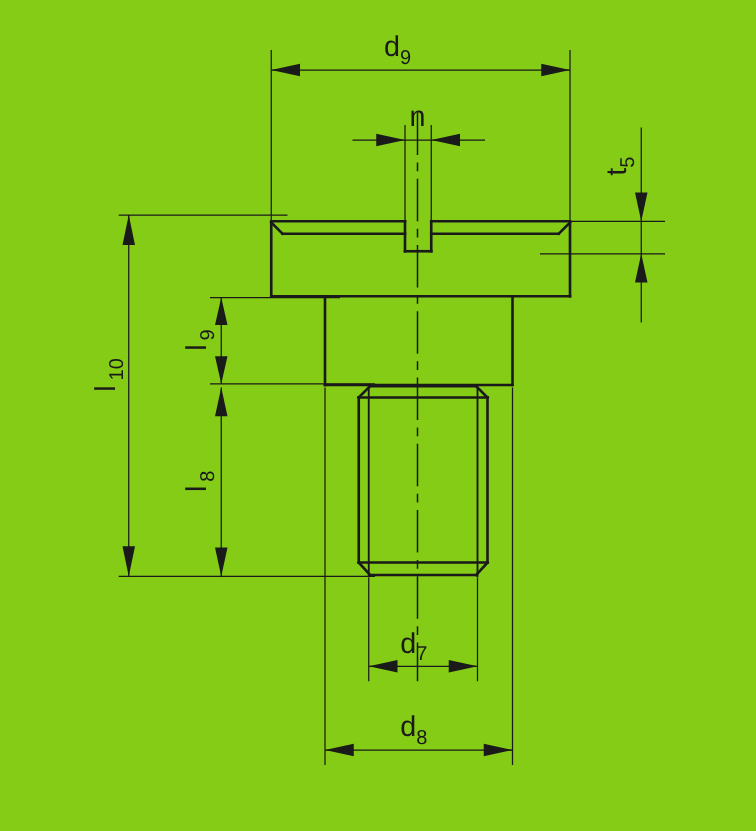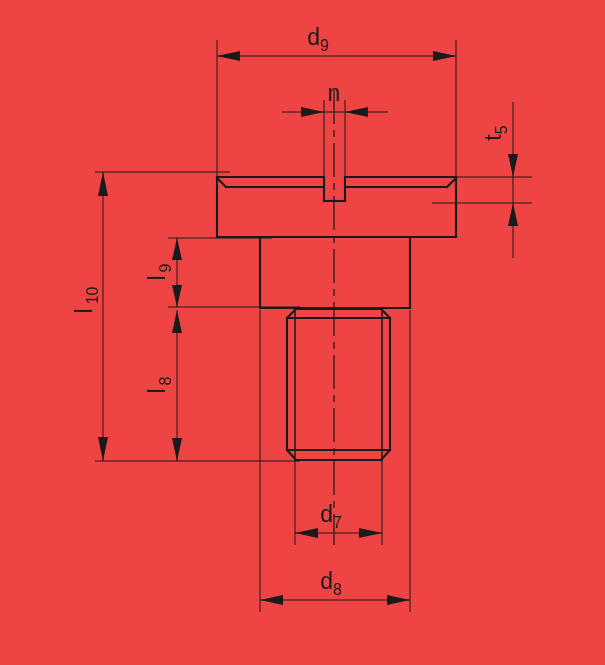--- a/index.html
+++ b/index.html
@@ -7,21 +7,21 @@
     padding: 0;
     background: #ffffff;
   }
   body {
     font-family: "Liberation Sans", sans-serif;
   }
   #drawing-root {
     position: relative;
     width: 605px;
     height: 665px;
-    background: #ef4444;
+    background: #84cc16;
     overflow: hidden;
   }
   svg.drawing-canvas {
     position: absolute;
     top: 0;
     left: 0;
     width: 605px;
     height: 665px;
     display: block;
   }

